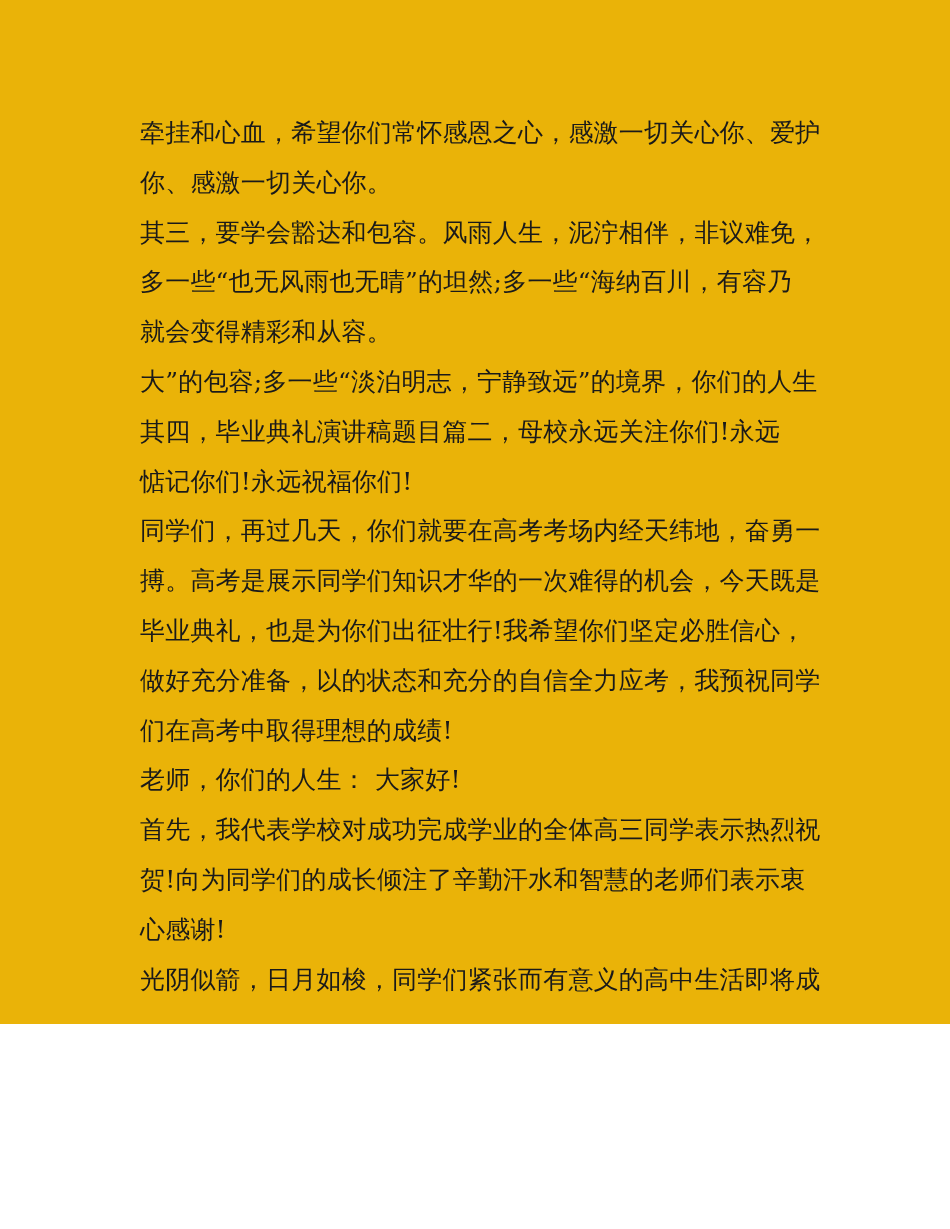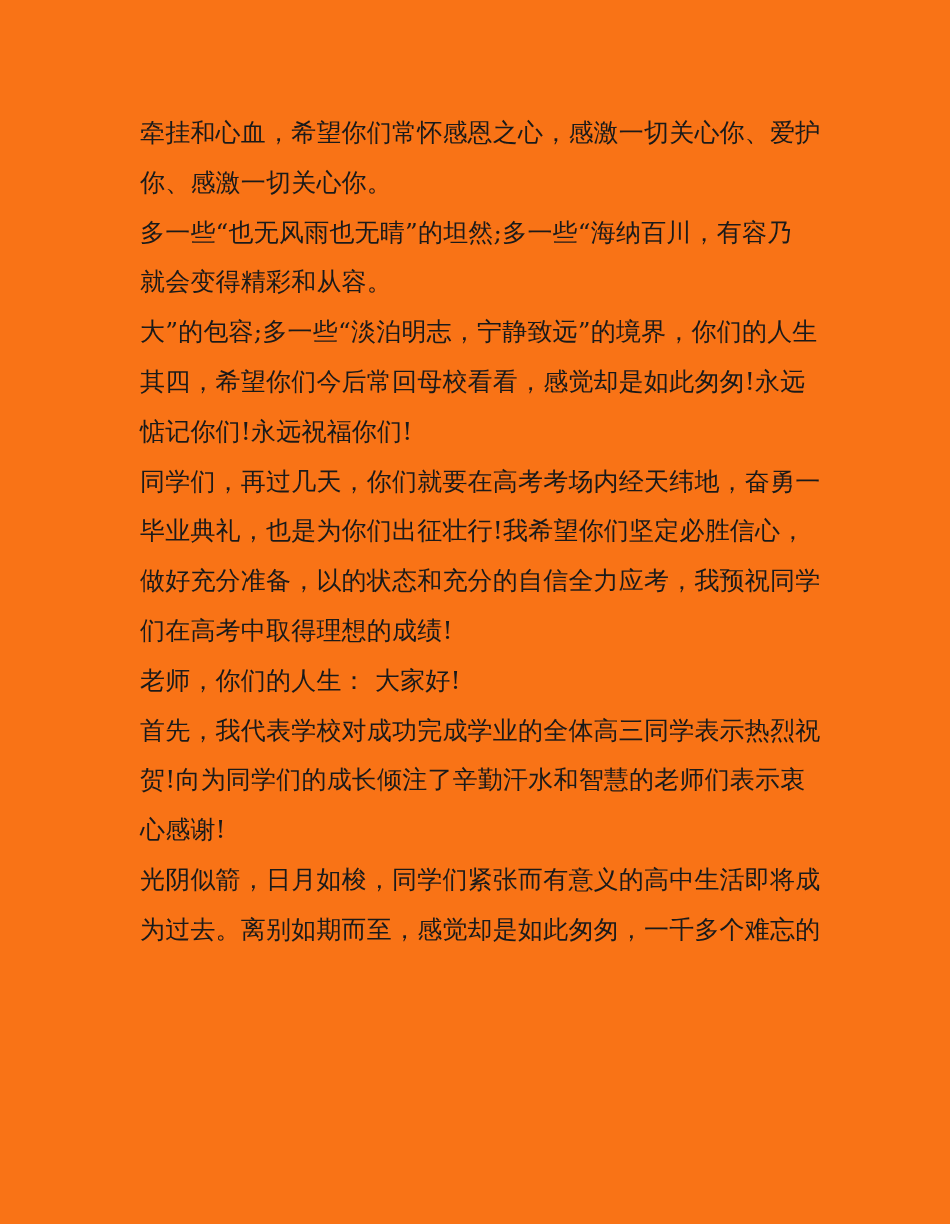--- a/index.html
+++ b/index.html
@@ -11,22 +11,22 @@
       width: 950px;
       height: 1229px;
       position: relative;
       overflow: hidden;
     }
     .page {
       position: absolute;
       left: 0;
       top: 0;
       width: 950px;
-      height: 1224px;
-      background: #f97316;
+      height: 1024px;
+      background: #eab308;
     }
     .content {
       position: absolute;
       left: 140px;
       top: 108px;
       width: 690px;
     }
     .line {
       display: block;
       height: 49.8px;
@@ -38,29 +38,30 @@
       letter-spacing: 0.2px;
     }
   </style>
 </head>
 <body>
 
 <div class="page">
   <div class="content">
     <span class="line">牵挂和心血，希望你们常怀感恩之心，感激一切关心你、爱护</span>
     <span class="line">你、感激一切关心你。</span>
+    <span class="line">其三，要学会豁达和包容。风雨人生，泥泞相伴，非议难免，</span>
     <span class="line">多一些“也无风雨也无晴”的坦然;多一些“海纳百川，有容乃</span>
     <span class="line">就会变得精彩和从容。</span>
     <span class="line">大”的包容;多一些“淡泊明志，宁静致远”的境界，你们的人生</span>
-    <span class="line">其四，希望你们今后常回母校看看，感觉却是如此匆匆!永远</span>
+    <span class="line">其四，毕业典礼演讲稿题目篇二，母校永远关注你们!永远</span>
     <span class="line">惦记你们!永远祝福你们!</span>
     <span class="line">同学们，再过几天，你们就要在高考考场内经天纬地，奋勇一</span>
+    <span class="line">搏。高考是展示同学们知识才华的一次难得的机会，今天既是</span>
     <span class="line">毕业典礼，也是为你们出征壮行!我希望你们坚定必胜信心，</span>
     <span class="line">做好充分准备，以的状态和充分的自信全力应考，我预祝同学</span>
     <span class="line">们在高考中取得理想的成绩!</span>
     <span class="line">老师，你们的人生： 大家好!</span>
     <span class="line">首先，我代表学校对成功完成学业的全体高三同学表示热烈祝</span>
     <span class="line">贺!向为同学们的成长倾注了辛勤汗水和智慧的老师们表示衷</span>
     <span class="line">心感谢!</span>
     <span class="line">光阴似箭，日月如梭，同学们紧张而有意义的高中生活即将成</span>
-    <span class="line">为过去。离别如期而至，感觉却是如此匆匆，一千多个难忘的</span>
   </div>
 </div>
 
 </body></html>

